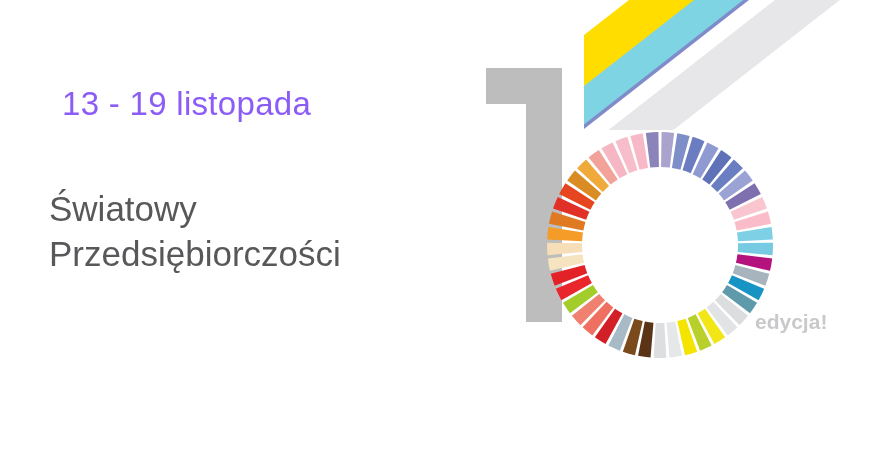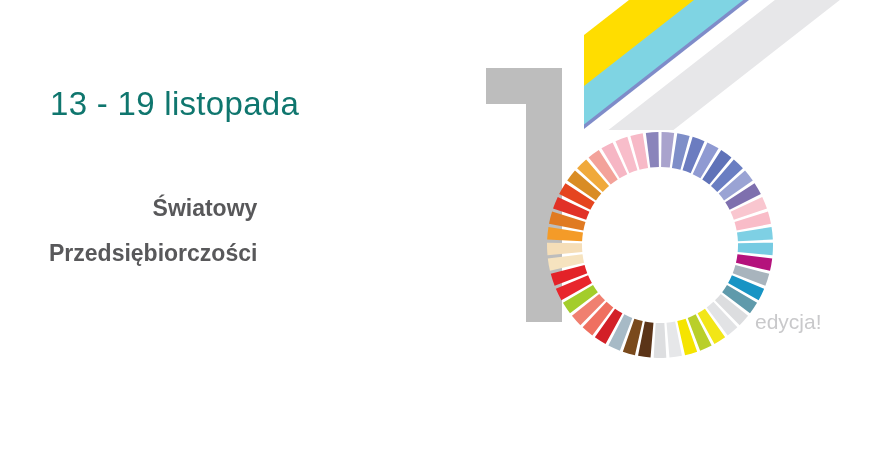--- a/index.html
+++ b/index.html
@@ -30,52 +30,51 @@
     transform:rotate(-38deg);
     left:-60px;
   }
   .stripe.s1{top:196px;height:40px;background:#e7e7e9;}
   .stripe.s2{top:158px;height:14px;background:#7f8cc9;}
   .stripe.s3{top:118px;height:42px;background:#7fd4e3;}
   .stripe.s4{top:82px;height:40px;background:#ffdd00;}
 
   
   .date-line{
-    position:absolute;left:50px;top:85px;
+    position:absolute;left:62px;top:85px;
     font-size:33px;font-weight:400;
-    color:#0f766e;
+    color:#8b5cf6;
     letter-spacing:0.3px;
     white-space:nowrap;
   }
   .headline{
     position:absolute;left:49px;top:186px;
-    font-size:23px;line-height:45px;
-    font-weight:700;
+    font-size:35px;line-height:45px;
+    font-weight:400;
     color:#58585a;
     letter-spacing:0px;
-    text-align:right;
   }
   .headline div{white-space:nowrap;}
 
   
   .ten{
     position:absolute;left:470px;top:60px;
     width:330px;height:300px;
   }
   .numeral-one{
     position:absolute;left:0;top:0;
     width:130px;height:270px;
   }
   .donut-wrap{
     position:absolute;left:75px;top:70px;
     width:230px;height:230px;
   }
   .edycja{
     position:absolute;left:285px;top:250px;
-    font-size:21px;color:#c9c9cb;font-weight:400;
+    font-size:21px;color:#c9c9cb;font-weight:700;
     white-space:nowrap;
   }
 
   
   .footer{
     position:absolute;left:0;bottom:0;
     width:884px;height:95px;
   }
 </style>
 </head>

